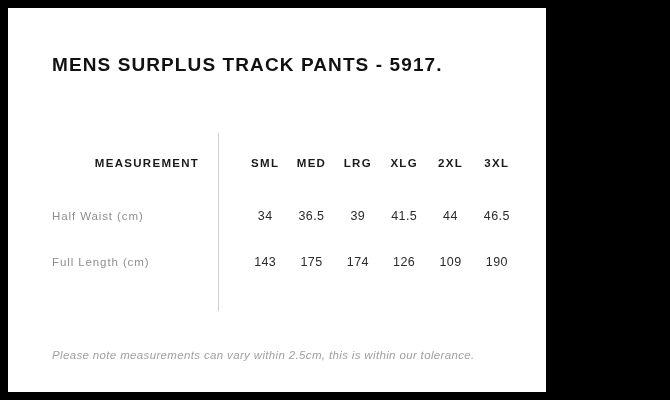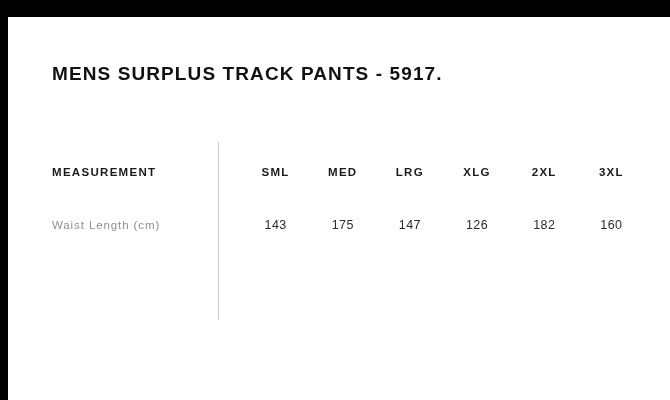--- a/index.html
+++ b/index.html
@@ -10,25 +10,24 @@
     width: 670px;
     height: 400px;
     background: #000000;
     font-family: "Liberation Sans", sans-serif;
     overflow: hidden;
   }
   .page {
     position: absolute;
     left: 8px;
     top: 8px;
-    width: 663px;
+    width: 538px;
     height: 384px;
     background: #ffffff;
     box-sizing: border-box;
-    margin-top: 9px;
   }
   .inner {
     position: absolute;
     left: 44px;
     top: 0;
     right: 26px;
     bottom: 0;
   }
   .title {
     position: absolute;
@@ -61,21 +60,21 @@
   }
   .hdr-row th {
     height: 60px;
     vertical-align: middle;
     font-size: 11.5px;
     font-weight: bold;
     letter-spacing: 1.3px;
     color: #1a1a1a;
   }
   .hdr-row th.measure-h {
-    text-align: left;
+    text-align: center;
     letter-spacing: 1.3px;
   }
   .data-row td {
     height: 46px;
     vertical-align: middle;
     font-size: 12.5px;
     color: #2b2b2b;
     text-align: center;
     letter-spacing: 0.4px;
   }
@@ -132,27 +131,37 @@
             <th>SML</th>
             <th>MED</th>
             <th>LRG</th>
             <th>XLG</th>
             <th>2XL</th>
             <th>3XL</th>
           </tr>
         </thead>
         <tbody>
           <tr class="data-row">
-            <td class="measure-c">Waist Length (cm)</td>
+            <td class="measure-c">Half Waist (cm)</td>
+            <td>34</td>
+            <td>36.5</td>
+            <td>39</td>
+            <td>41.5</td>
+            <td>44</td>
+            <td>46.5</td>
+          </tr>
+          <tr class="data-row">
+            <td class="measure-c">Full Length (cm)</td>
             <td>143</td>
             <td>175</td>
-            <td>147</td>
+            <td>174</td>
             <td>126</td>
-            <td>182</td>
-            <td>160</td>
+            <td>109</td>
+            <td>190</td>
           </tr>
         </tbody>
       </table>
     </div>
 
+    <div class="note">Please note measurements can vary within 2.5cm, this is within our tolerance.</div>
 
   </div>
 </div>
 
 </body></html>

